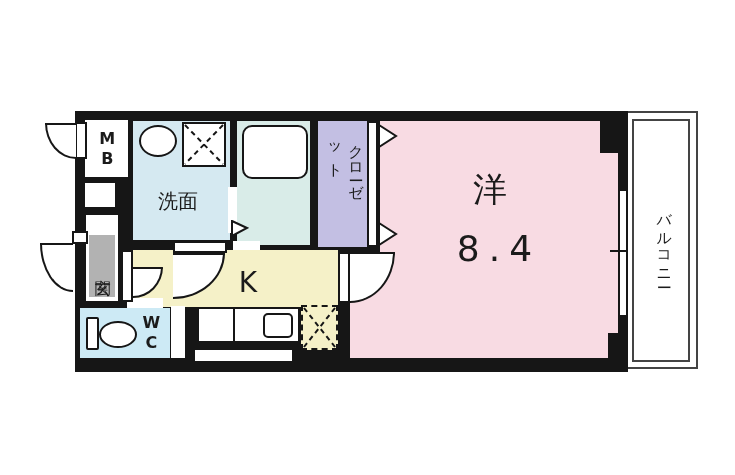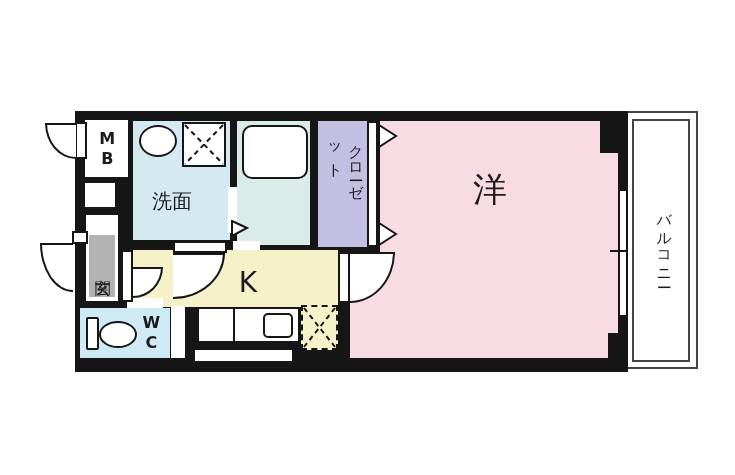--- a/index.html
+++ b/index.html
@@ -120,21 +120,22 @@
   <div class="wbox" style="left:75px;top:122px;width:12px;height:37px;"></div>
   <div class="disc-bl" style="left:45px;top:123px;width:31px;height:36px;"></div>
 
   <div class="wbox" style="left:72px;top:231px;width:16px;height:13px;"></div>
   <div class="disc-bl" style="left:40px;top:243px;width:33px;height:49px;"></div>
 
   <div class="abs" style="left:628px;top:111px;width:70px;height:258px;background:#fff;border-top:2px solid var(--c-line);border-right:2px solid var(--c-line);border-bottom:2px solid var(--c-line);"></div>
   <div class="abs" style="left:632px;top:119px;width:58px;height:243px;border:2px solid var(--c-line);background:#fff;"></div>
 
   <div class="label" style="left:450px;top:168px;width:80px;height:44px;font-size:34px;font-weight:500;">洋</div>
+  <div class="label" style="left:435px;top:226px;width:110px;height:46px;font-size:36px;font-weight:500;letter-spacing:9px;padding-left:9px;">8.4</div>
   <div class="label" style="left:226px;top:265px;width:44px;height:36px;font-size:28px;font-weight:500;">K</div>
-  <div class="label" style="left:132px;top:189px;width:80px;height:24px;font-size:20px;font-weight:500;">洗面</div>
+  <div class="label" style="left:138px;top:189px;width:80px;height:24px;font-size:20px;font-weight:500;">洗面</div>
   <div class="abs closet-label" style="left:324px;top:134px;width:42px;color:#1b1b1b;font-weight:500;">クローゼット</div>
   <div class="label vtext" style="left:93px;top:240px;width:20px;height:56px;font-size:16px;font-weight:500;">玄関</div>
   <div class="label vupright" style="left:137px;top:310px;width:28px;height:46px;font-size:16px;font-weight:600;">WC</div>
   <div class="label vupright" style="left:93px;top:126px;width:28px;height:46px;font-size:16px;font-weight:600;">MB</div>
   <div class="label vtext" style="left:650px;top:182px;width:28px;height:120px;font-size:15px;font-weight:500;">バルコニー</div>
 
 </div>
 
 </body></html>

